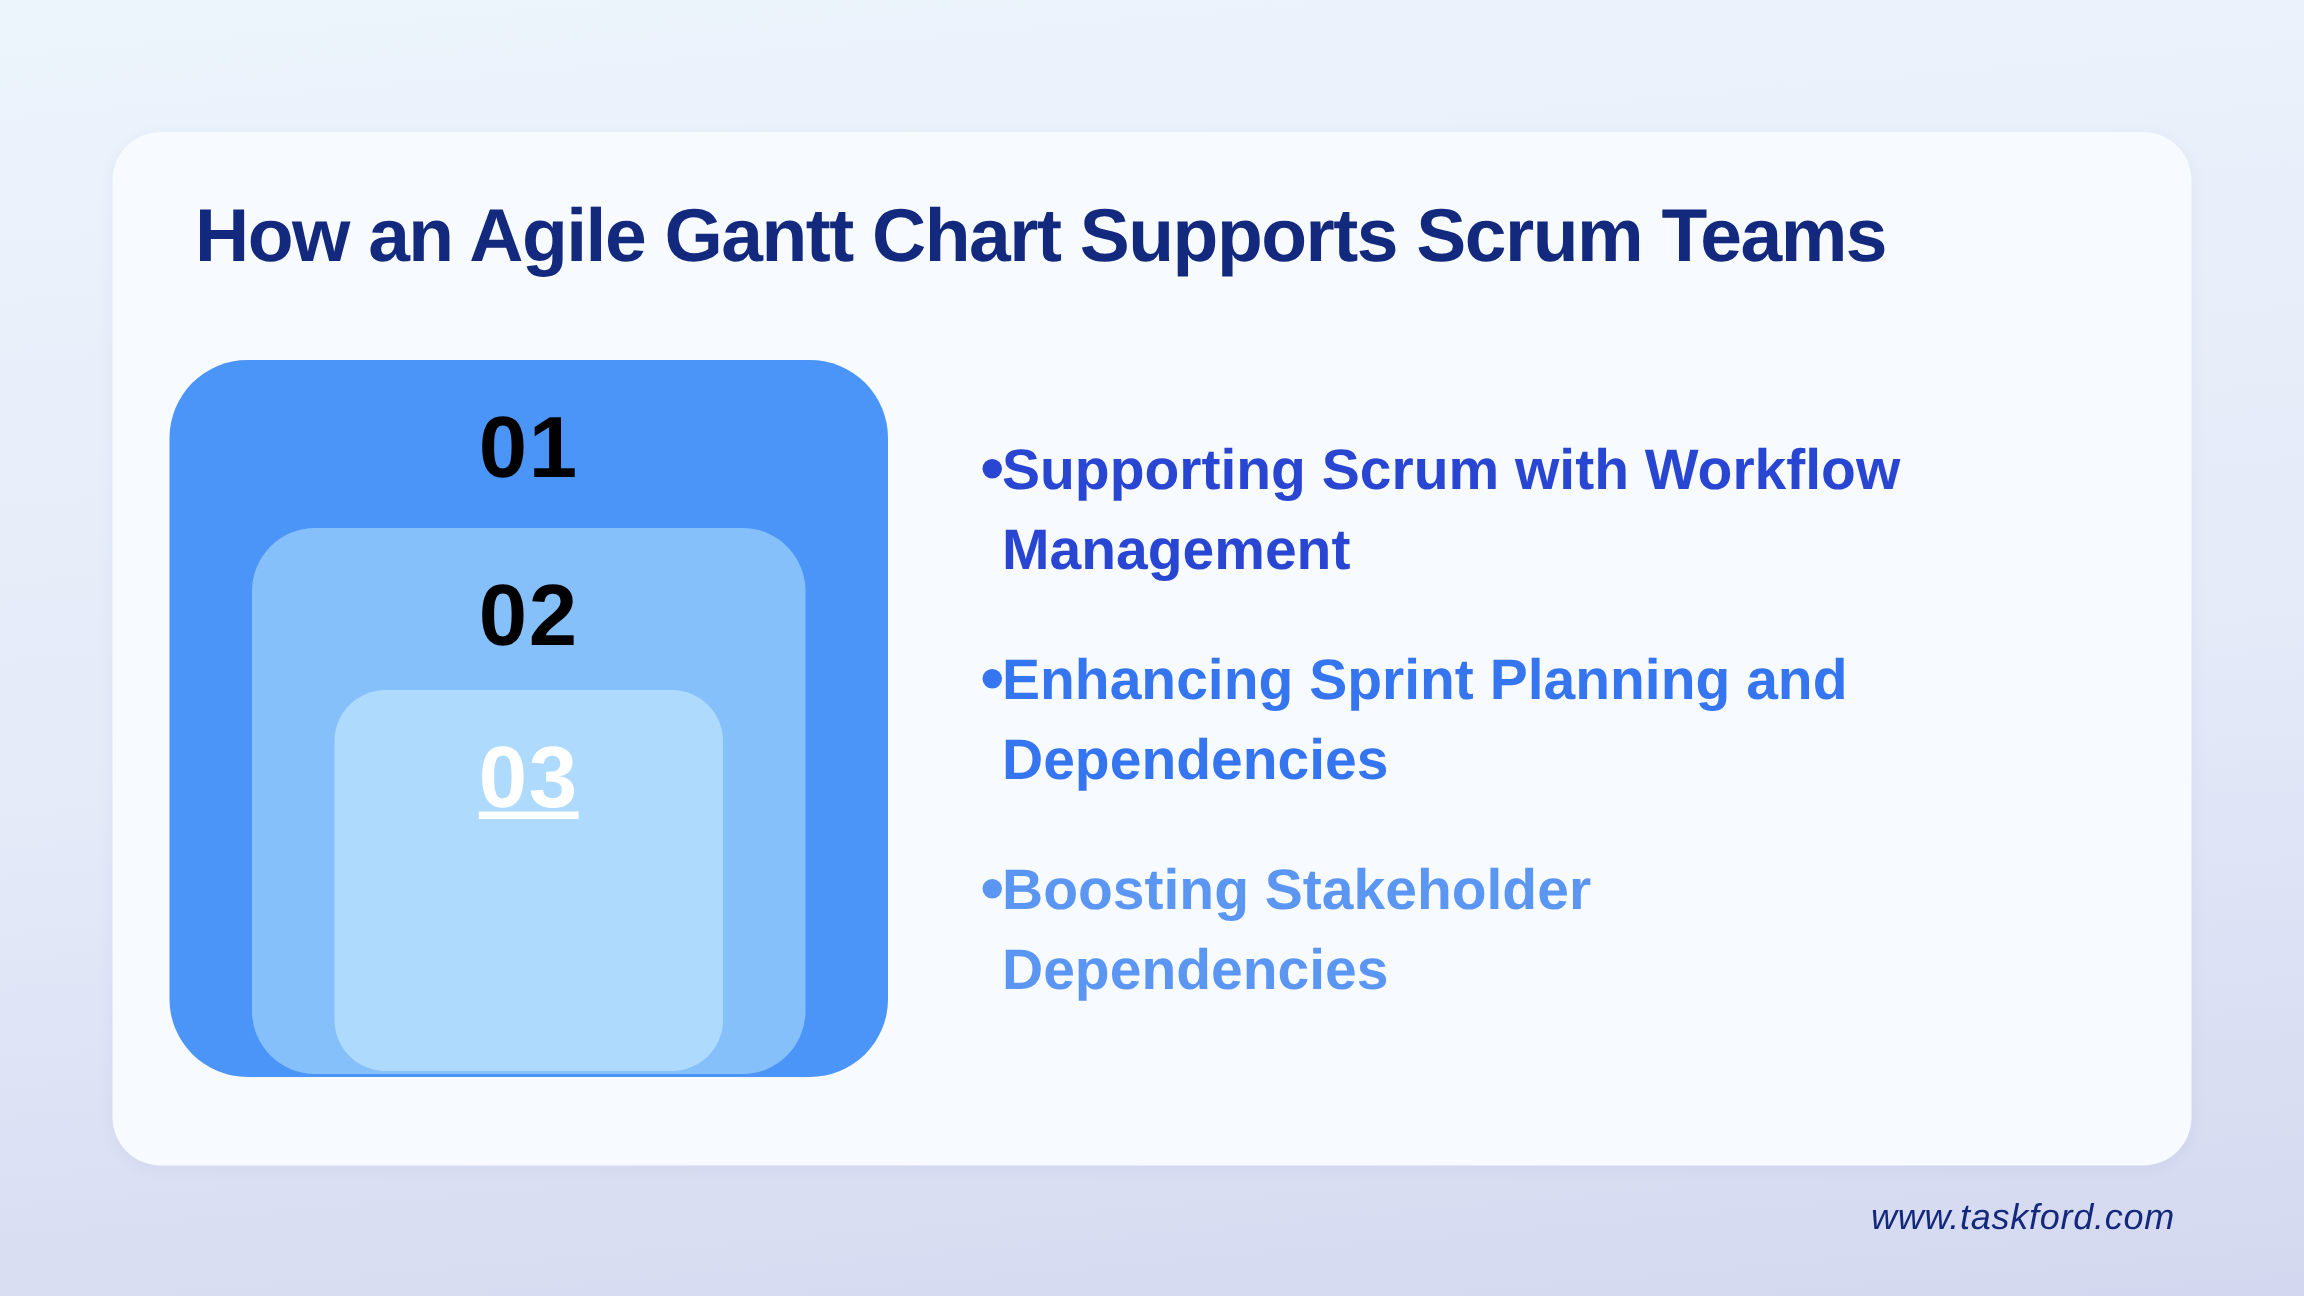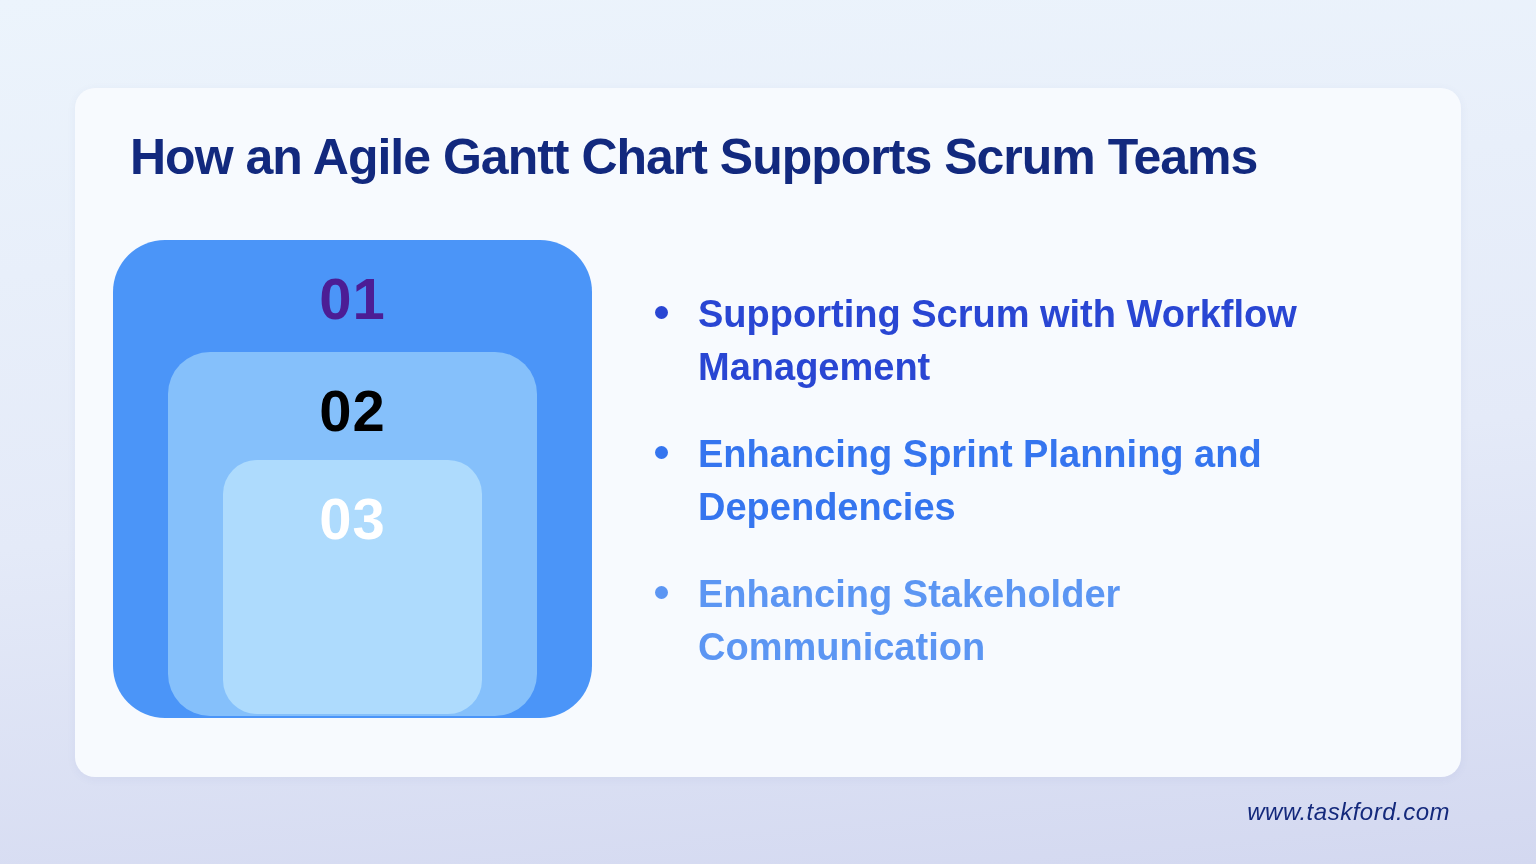--- a/index.html
+++ b/index.html
@@ -7,21 +7,21 @@
   body {
     font-family: "Liberation Sans", sans-serif;
     background: linear-gradient(175deg, #ECF4FC 0%, #E4EAF8 55%, #D3D8F0 100%);
     position: relative;
   }
   .card {
     position: absolute;
     left: 75px; top: 88px;
     width: 1386px; height: 689px;
     background: #F7FAFE;
-    border-radius: 20px;
+    border-radius: 32px;
     box-shadow: 0 2px 10px rgba(60, 80, 160, 0.06);
   }
   .title {
     position: absolute;
     left: 55px; top: 40px;
     width: 1300px;
     font-size: 50px;
     line-height: 58px;
     font-weight: bold;
     letter-spacing: -1px;
@@ -73,21 +73,20 @@
     align-items: flex-start;
     gap: 0;
   }
   .bullet-dot {
     flex: 0 0 13px;
     width: 13px; height: 13px;
     border-radius: 50%;
     margin-top: 18px;
   }
   .bullet-text {
-    margin-left: 30px;
     width: 660px;
     font-size: 38px;
     line-height: 53px;
     font-weight: bold;
   }
   .footer-url {
     position: absolute;
     right: 86px; top: 792px;
     font-size: 24px;
     line-height: 40px;
@@ -98,43 +97,43 @@
 </style>
 </head>
 <body>
 
 <div class="card">
 
   <h1 class="title" style="color: rgb(18, 41, 126);">How an Agile Gantt Chart Supports Scrum Teams</h1>
 
   <div class="steps">
     <div class="step step-1" style="background: rgb(75, 149, 248);">
-      <span class="step-number" style="color: #4c1d95;">01</span>
+      <span class="step-number" style="color: #000000;">01</span>
     </div>
     <div class="step step-2" style="background: rgb(133, 192, 251);">
       <span class="step-number" style="color: #000000;">02</span>
     </div>
     <div class="step step-3" style="background: rgb(174, 219, 253);">
-      <span class="step-number" style="color: rgb(255, 255, 255);">03</span>
+      <span class="step-number" style="color: rgb(255, 255, 255); text-decoration: underline;">03</span>
     </div>
   </div>
 
   <div class="bullets">
 
     <div class="bullet-item">
       <span class="bullet-dot" style="background: rgb(41, 70, 211);"></span>
       <span class="bullet-text" style="color: rgb(41, 70, 211);">Supporting Scrum with Workflow Management</span>
     </div>
 
     <div class="bullet-item">
       <span class="bullet-dot" style="background: rgb(53, 117, 239);"></span>
       <span class="bullet-text" style="color: rgb(53, 117, 239);">Enhancing Sprint Planning and Dependencies</span>
     </div>
 
     <div class="bullet-item">
       <span class="bullet-dot" style="background: rgb(92, 150, 243);"></span>
-      <span class="bullet-text" style="color: rgb(92, 150, 243);">Enhancing Stakeholder Communication</span>
+      <span class="bullet-text" style="color: rgb(92, 150, 243);">Boosting Stakeholder Dependencies</span>
     </div>
 
   </div>
 </div>
 
 <div class="footer-url" style="color: rgb(20, 41, 124);">www.taskford.com</div>
 
 </body></html>

